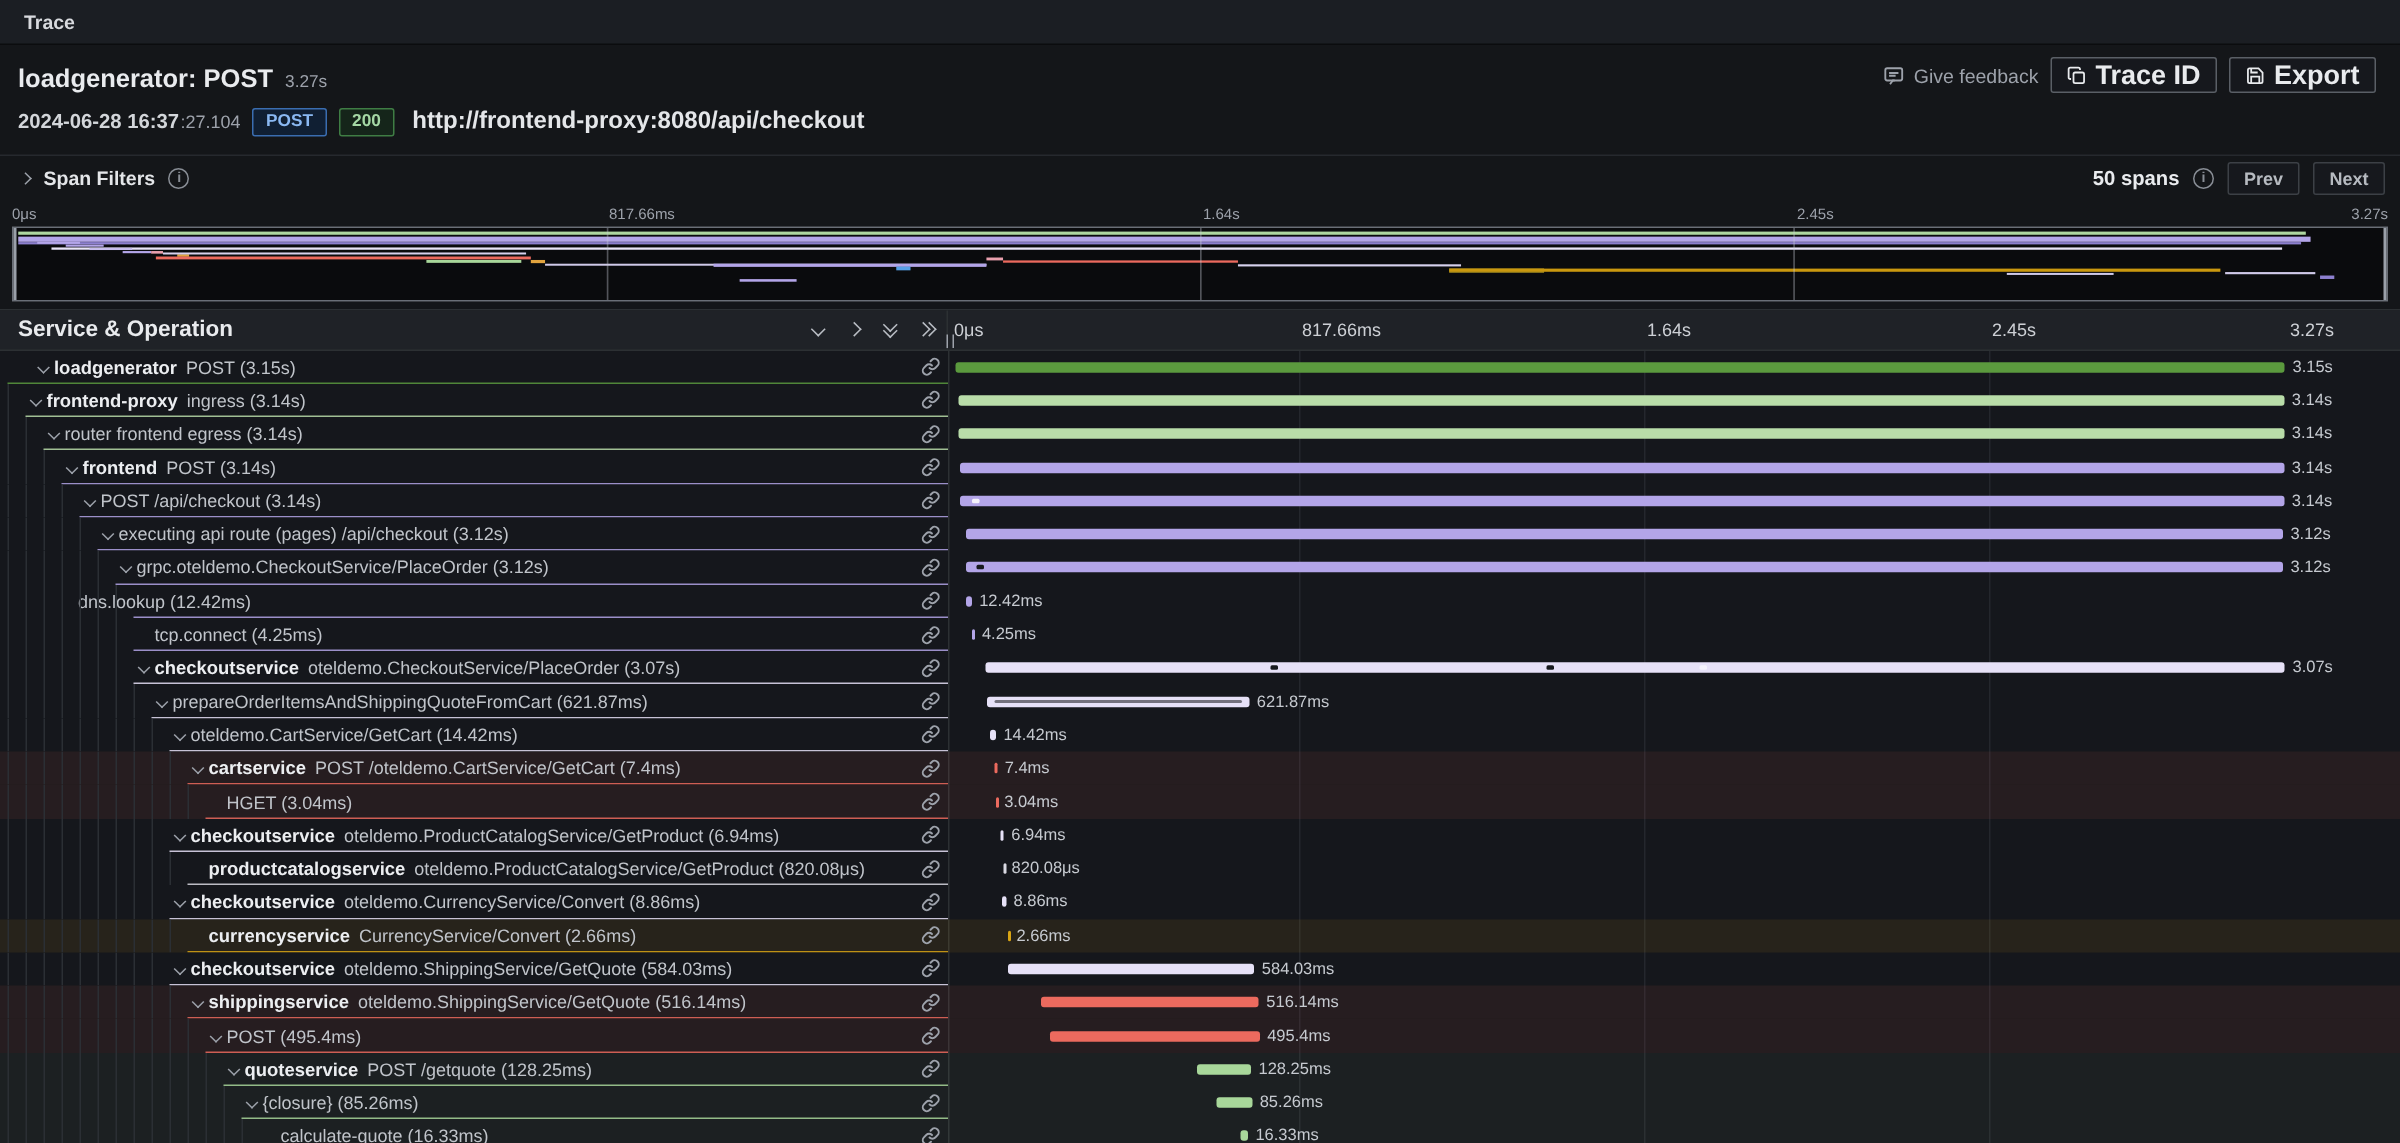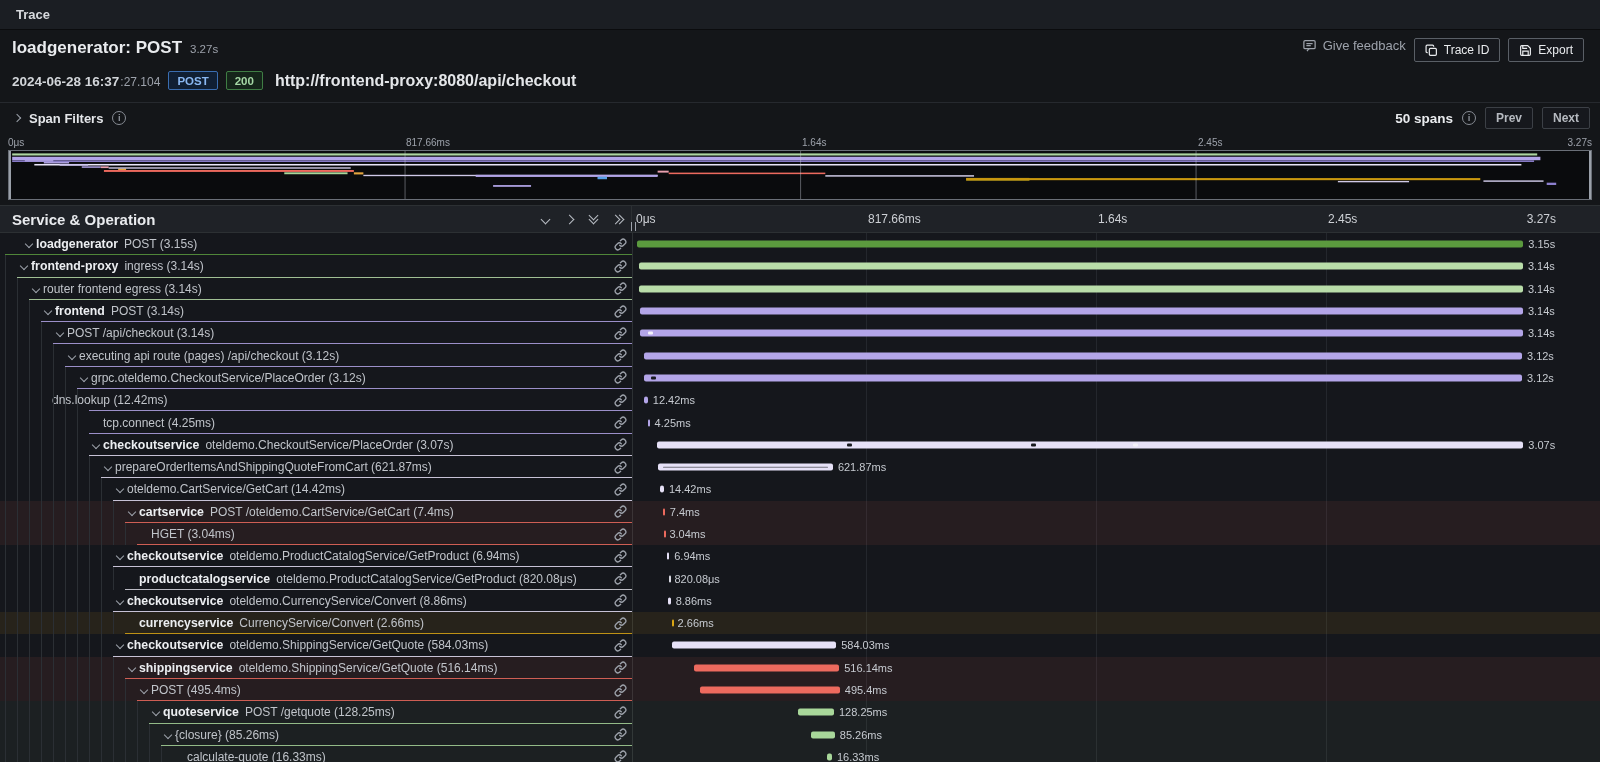--- a/index.html
+++ b/index.html
@@ -9,23 +9,23 @@
 
   
   .topbar { height:30px; background:#1b1e23; border-bottom:1px solid #0b0c0e; display:flex; align-items:center; padding:0 16px; }
   .topbar-title { font-size:13px; font-weight:700; color:#d8dade; }
 
   
   .title-block { padding:8px 16px 4px 12px; }
   .title-row { display:flex; align-items:baseline; }
   .trace-title { font-size:17px; font-weight:700; color:#e9ebee; }
   .trace-dur { font-size:11.5px; color:#9da2ab; margin-left:8px; font-weight:400; }
-  .title-actions { margin-left:auto; display:flex; align-items:flex-start; gap:8px; }
+  .title-actions { margin-left:auto; display:flex; align-items:center; gap:8px; }
   .feedback { display:flex; align-items:center; gap:6px; color:#9da2ab; font-size:13px; cursor:pointer; }
-  .btn { display:flex; align-items:center; gap:6px; height:24px; padding:0 10px; border:1px solid #5a5f66; border-radius:2px; background:#16181d; color:#e9ebee; font-size:12px; font-weight:400; cursor:pointer; }
+  .btn { display:flex; align-items:center; gap:6px; height:24px; padding:0 10px; border:1px solid #5a5f66; border-radius:2px; background:#16181d; color:#e9ebee; font-size:18px; font-weight:700; cursor:pointer; }
   .sub-row { display:flex; align-items:center; gap:8px; margin-top:9px; }
   .dt-main { font-size:13.5px; font-weight:700; color:#d3d6da; }
   .dt-frac { font-size:12px; color:#9da2ab; font-weight:400; margin-left:1px; }
   .badge { font-size:11.5px; font-weight:700; padding:2.5px 8px; border-radius:2px; border:1px solid; }
   .badge.method { color:#8ab8f2; border-color:#3a6db0; background:#101f33; }
   .badge.status { color:#a5d8a5; border-color:#3f7d44; background:#15251a; }
   .trace-url { font-size:16px; font-weight:700; color:#e4e6e9; margin-left:4px; }
 
   
   .filters-row { margin-top:8px; border-top:1px solid #26292e; height:31px; display:flex; align-items:center; padding:0 10px 0 14px; }

